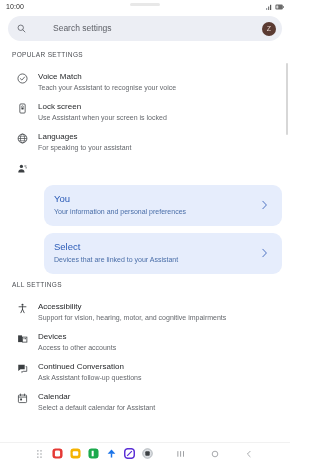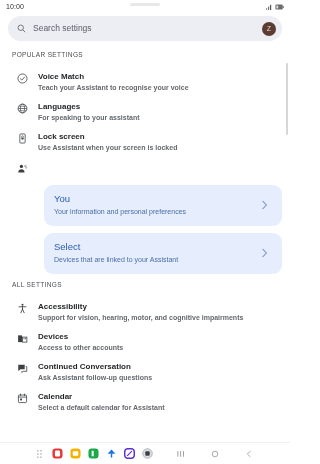--- a/index.html
+++ b/index.html
@@ -38,20 +38,21 @@
   .battery-icon { display:block; }
 
   
   .searchwrap { padding: 3px 8px 0 8px; flex: 0 0 auto; }
   .searchbar {
     height: 25px;
     background: #eceef4;
     border-radius: 14px;
     display: flex; align-items: center;
     padding: 0 6px 0 9px;
+    gap: 20px;
   }
   .search-icon { flex: 0 0 auto; display:block; }
   .search-placeholder {
     flex: 1 1 auto;
     font-size: 8.5px; color: #5c5f66;
     margin-left: 7px;
     line-height: 1;
   }
   .avatar {
     flex: 0 0 auto;
@@ -87,21 +88,21 @@
   .row {
     display: flex; align-items: flex-start;
     padding: 4px 12px 4px 14px;
     min-height: 25px;
   }
   .row-icon {
     flex: 0 0 16px; width: 16px;
     display: flex; align-items: center; justify-content: center;
     margin-top: 2px;
   }
-  .row-text { margin-left: 8px; flex: 1 1 auto; font-weight: bold; }
+  .row-text { margin-left: 8px; flex: 1 1 auto; }
   .row-title {
     font-size: 8px; color: #1f2124; line-height: 11px;
   }
   .row-sub {
     font-size: 7px; color: #65686d; line-height: 10px; margin-top: 1px;
   }
 
   
   .cards { padding: 3px 8px 0 8px; }
   .card {
@@ -190,44 +191,44 @@
       </div>
       <div class="row-text">
         <div class="row-title">Voice Match</div>
         <div class="row-sub">Teach your Assistant to recognise your voice</div>
       </div>
     </div>
 
     <div class="row">
       <div class="row-icon">
         <svg width="11" height="11" viewBox="0 0 14 14">
+          <rect x="3.6" y="1.2" width="6.8" height="11.6" rx="1.3" fill="none" stroke="#3c4043" stroke-width="1"></rect>
+          <rect x="5.6" y="5.6" width="2.8" height="2.6" rx="0.5" fill="#3c4043"></rect>
+          <path d="M5.9 5.6 V4.6 a1.1 1.1 0 0 1 2.2 0 V5.6" fill="none" stroke="#3c4043" stroke-width="0.8"></path>
+        </svg>
+      </div>
+      <div class="row-text">
+        <div class="row-title">Lock screen</div>
+        <div class="row-sub">Use Assistant when your screen is locked</div>
+      </div>
+    </div>
+
+    <div class="row">
+      <div class="row-icon">
+        <svg width="11" height="11" viewBox="0 0 14 14">
           <circle cx="7" cy="7" r="5.6" fill="none" stroke="#3c4043" stroke-width="1"></circle>
           <ellipse cx="7" cy="7" rx="2.6" ry="5.6" fill="none" stroke="#3c4043" stroke-width="0.85"></ellipse>
           <line x1="1.4" y1="7" x2="12.6" y2="7" stroke="#3c4043" stroke-width="0.85"></line>
           <line x1="2.3" y1="4.2" x2="11.7" y2="4.2" stroke="#3c4043" stroke-width="0.7"></line>
           <line x1="2.3" y1="9.8" x2="11.7" y2="9.8" stroke="#3c4043" stroke-width="0.7"></line>
         </svg>
       </div>
       <div class="row-text">
         <div class="row-title">Languages</div>
         <div class="row-sub">For speaking to your assistant</div>
-      </div>
-    </div>
-
-    <div class="row">
-      <div class="row-icon">
-        <svg width="11" height="11" viewBox="0 0 14 14">
-          <rect x="3.6" y="1.2" width="6.8" height="11.6" rx="1.3" fill="none" stroke="#3c4043" stroke-width="1"></rect>
-          <rect x="5.6" y="5.6" width="2.8" height="2.6" rx="0.5" fill="#3c4043"></rect>
-          <path d="M5.9 5.6 V4.6 a1.1 1.1 0 0 1 2.2 0 V5.6" fill="none" stroke="#3c4043" stroke-width="0.8"></path>
-        </svg>
-      </div>
-      <div class="row-text">
-        <div class="row-title">Lock screen</div>
-        <div class="row-sub">Use Assistant when your screen is locked</div>
       </div>
     </div>
 
     <div class="row">
       <div class="row-icon">
         <svg width="11" height="11" viewBox="0 0 14 14">
           <circle cx="5.6" cy="4.3" r="2.1" fill="#3c4043"></circle>
           <path d="M1.6 12 c0-2.5 1.8-4 4-4 s4 1.5 4 4 z" fill="#3c4043"></path>
           <path d="M10.2 3.4 l.9 .9 M11.1 3.4 l-.9 .9" stroke="#3c4043" stroke-width="0.9" stroke-linecap="round"></path>
           <circle cx="11.6" cy="6.2" r="0.8" fill="#3c4043"></circle>

